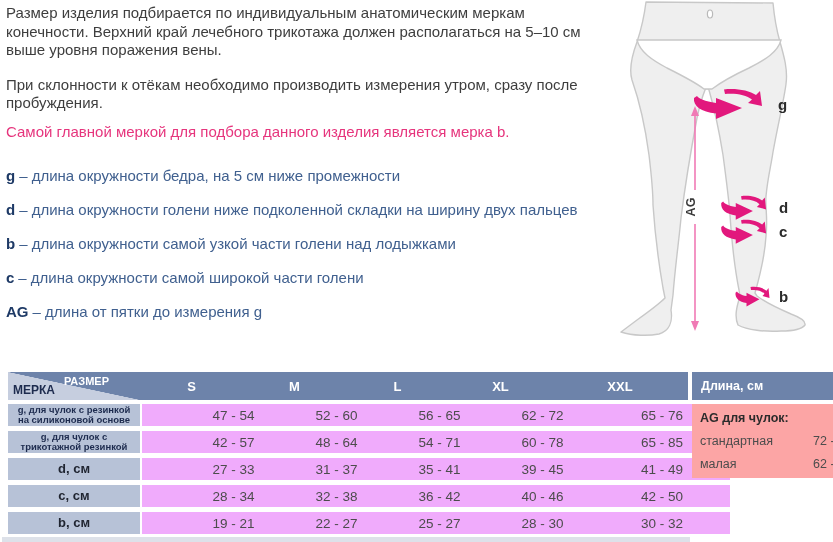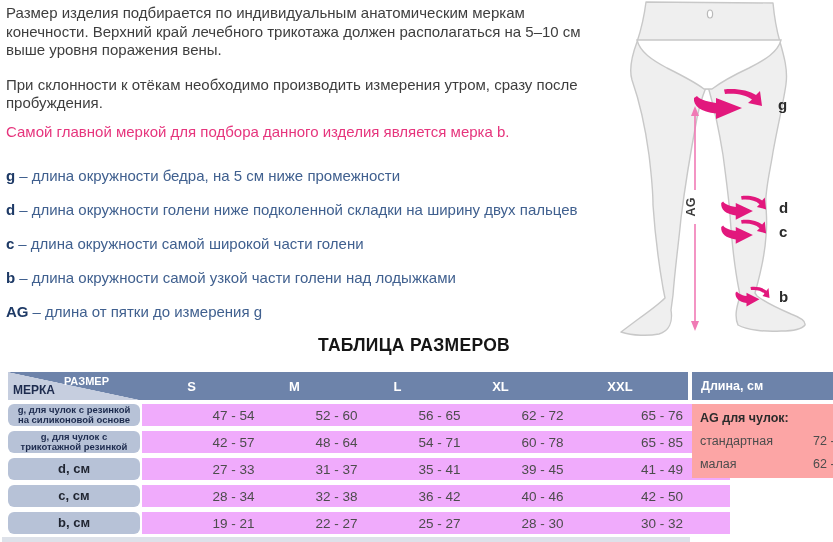--- a/index.html
+++ b/index.html
@@ -24,21 +24,21 @@
   .thead{display:flex;height:28px;margin-bottom:4px;}
   .corner{width:132px;height:28px;position:relative;flex:none;
     background:linear-gradient(to top right,#c6cedf 49.6%,#6d83aa 50.4%);}
   .c-top{position:absolute;top:3px;left:56px;color:#fff;font-weight:bold;font-size:11px;}
   .c-bot{position:absolute;bottom:3px;left:5px;color:#1d2b4e;font-weight:bold;font-size:12px;}
   .hcols{flex:1;background:#6d83aa;display:flex;align-items:center;}
   .hc{display:inline-block;text-align:center;color:#fff;font-weight:bold;font-size:13px;}
   .w1{width:103px;} .w2{width:136px;}
   .trow{display:flex;height:22px;margin-bottom:5px;}
   .rlabel{width:132px;flex:none;background:#b7c2d7;display:flex;flex-direction:column;
-    align-items:center;justify-content:center;text-align:center;border-radius:6px;}
+    align-items:center;justify-content:center;text-align:center;}
   .rgap{width:2px;flex:none;background:#fff;}
   .rlabel.big span{font-size:13px;font-weight:bold;color:#1f2430;line-height:22px;}
   .rlabel.small span{font-size:9.5px;font-weight:bold;color:#1d2b4e;line-height:10.5px;}
   .rvals{flex:1;background:#f0abfc;display:flex;align-items:center;padding-left:40px;}
   .vc{display:inline-block;text-align:center;font-size:13.5px;color:#4c4c4c;}
   
   .panel{position:absolute;left:692px;top:372px;width:168px;}
   .p-head{height:28px;background:#6d83aa;color:#fff;font-weight:bold;font-size:12.5px;
     line-height:28px;padding-left:9px;box-sizing:border-box;margin-bottom:4px;}
   .p-body{background:#fca5a5;height:74px;box-sizing:border-box;padding:7px 8px 0 8px;}
@@ -57,24 +57,24 @@
     <p class="p2">При склонности к отёкам необходимо производить измерения утром, сразу после пробуждения.</p>
     <p class="highlight">Самой главной меркой для подбора данного изделия является мерка b.</p>
     <div class="defs">
       <p class="defline">
         <span class="mkey">g</span><span>– длина окружности бедра, на 5 см ниже промежности</span>
       </p>
       <p class="defline">
         <span class="mkey">d</span><span>– длина окружности голени ниже подколенной складки на ширину двух пальцев</span>
       </p>
       <p class="defline">
+        <span class="mkey">b</span><span>– длина окружности самой узкой части голени над лодыжками</span>
+      </p>
+      <p class="defline">
         <span class="mkey">c</span><span>– длина окружности самой широкой части голени</span>
-      </p>
-      <p class="defline">
-        <span class="mkey">b</span><span>– длина окружности самой узкой части голени над лодыжками</span>
       </p>
       <p class="defline">
         <span class="mkey">AG</span><span>– длина от пятки до измерения g</span>
       </p>
     </div>
   </div>
 
   <div class="figure">
     <svg width="218" height="340" viewBox="0 0 218 340" xmlns="http://www.w3.org/2000/svg">
       <defs>
@@ -119,21 +119,20 @@
       <use href="#ring" transform="translate(128,231) scale(0.66,0.8)"></use>
       <use href="#ring" transform="translate(137,296) scale(0.5,0.66)"></use>
 
       <text x="163" y="110" font-size="15" font-weight="bold" fill="#2b2b2b">g</text>
       <text x="164" y="213" font-size="15" font-weight="bold" fill="#2b2b2b">d</text>
       <text x="164" y="237" font-size="15" font-weight="bold" fill="#2b2b2b">c</text>
       <text x="164" y="302" font-size="15" font-weight="bold" fill="#2b2b2b">b</text>
     </svg>
   </div>
 
-  <div class="tbl-title">ТАБЛИЦА РАЗМЕРОВ</div>
 
   <div class="tbl">
     <div class="thead">
       <div class="corner">
         <span class="c-top">РАЗМЕР</span>
         <span class="c-bot">МЕРКА</span>
       </div>
       <div class="hcols">
         <span class="hc w1">S</span>
         <span class="hc w1">M</span>

